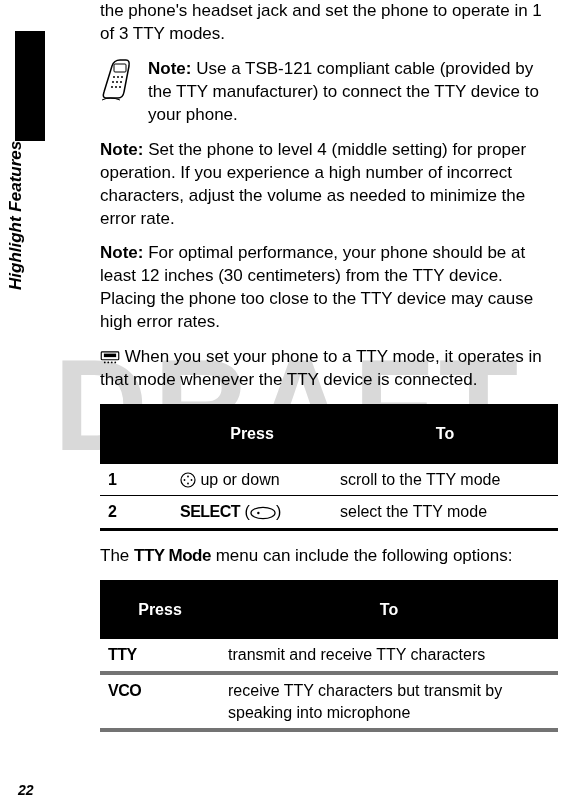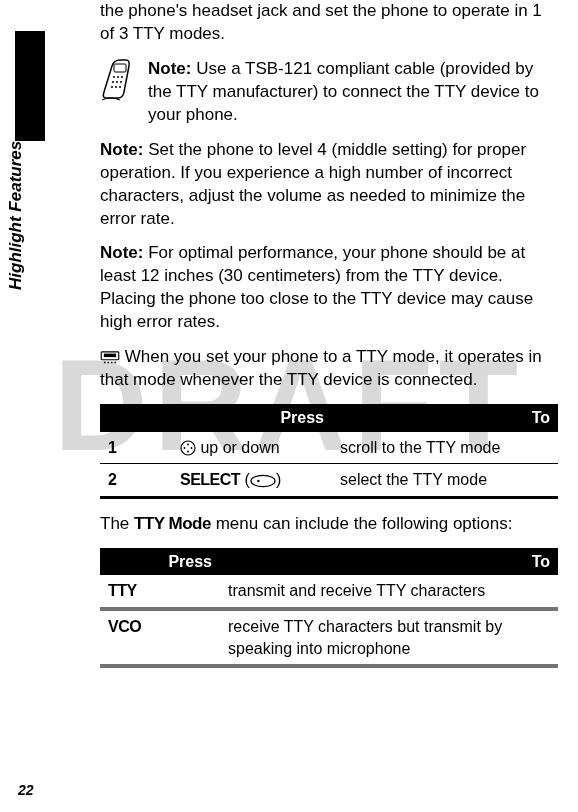--- a/index.html
+++ b/index.html
@@ -79,23 +79,23 @@
     .inline-icon svg { width: 20px; height: 14px; vertical-align: middle; }
     .tbl {
       width: 100%;
       border-collapse: collapse;
       margin: 8px 0 14px 0;
       font-size: 16px;
     }
     .tbl thead th {
       background: #000;
       color: #fff;
-      text-align: right;
-      font-weight: bold;
-      padding: 3px 8px;
+      text-align: center;
+      font-weight: bold;
+      padding: 19px 8px;
     }
     .tbl td {
       padding: 5px 8px;
       vertical-align: top;
       border-bottom: 1px solid #000;
     }
     .tbl1 { border-bottom: 3px solid #000; }
     .tbl1 thead th:first-child { width: 72px; }
     .tbl1 thead th:nth-child(2) { width: 160px; }
     .stepnum { font-weight: bold; width: 24px; }

